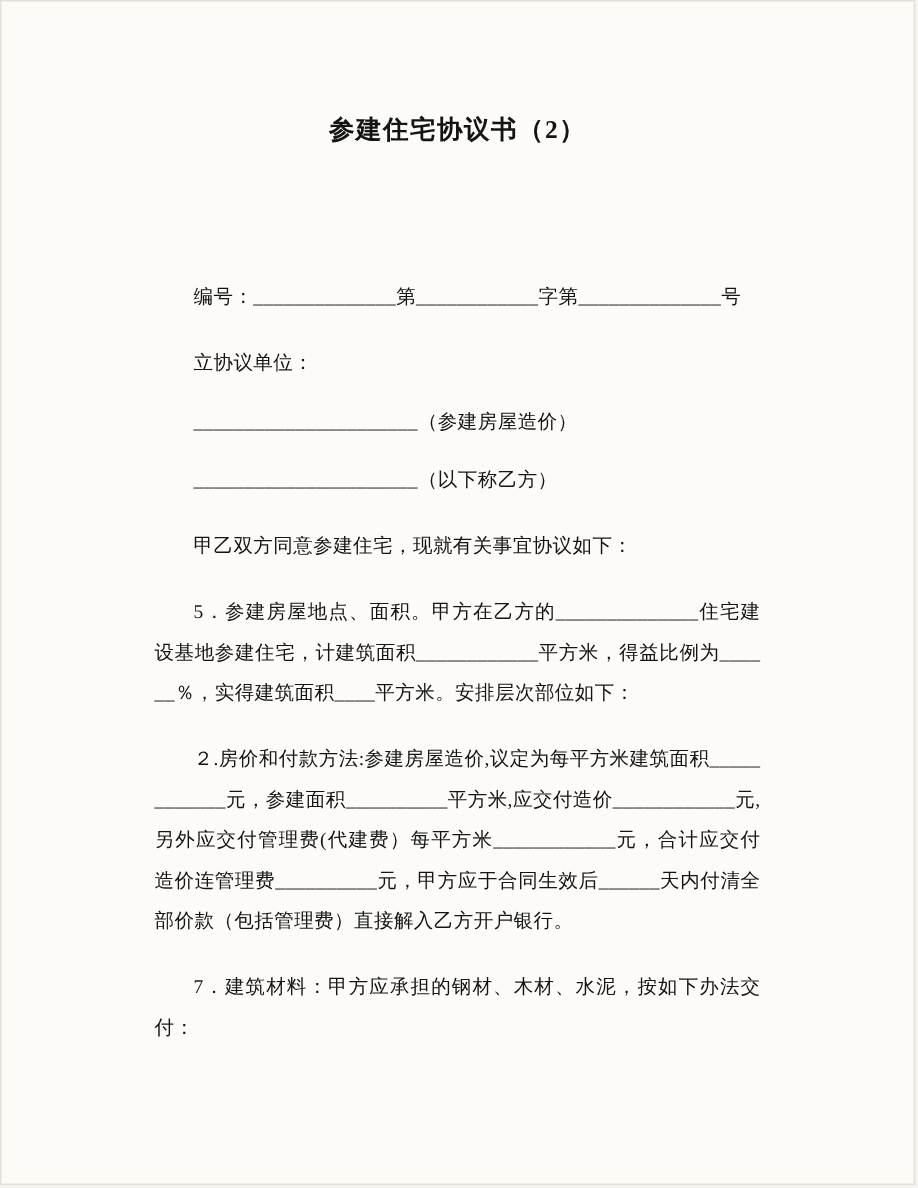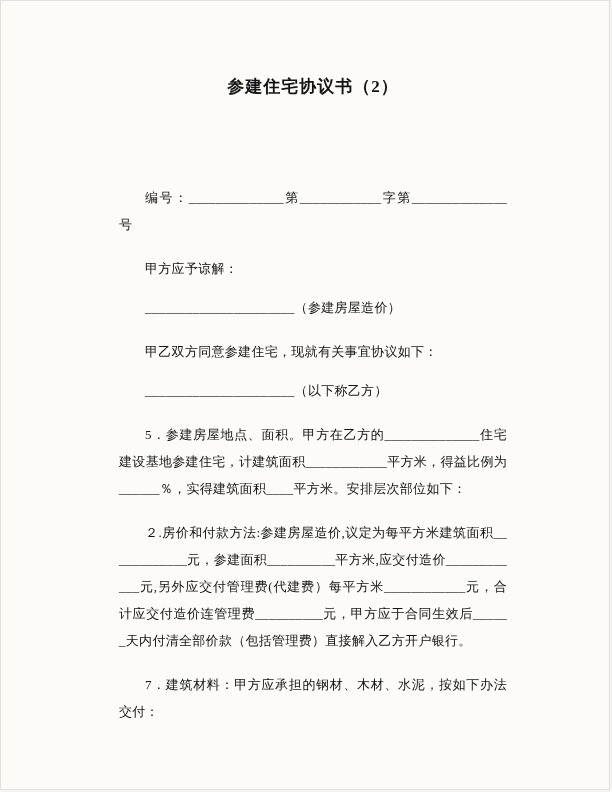--- a/index.html
+++ b/index.html
@@ -14,21 +14,20 @@
   }
   .page {
     position: relative;
     width: 610px;
     height: 790px;
     background: #fcfbf8;
     border: 1px solid #e2e0da;
     box-sizing: border-box;
     color: #141414;
     overflow: hidden;
-    padding-left: 16px;
   }
   .title {
     margin: 0;
     padding-top: 74px;
     text-align: center;
     font-size: 17px;
     font-weight: bold;
     letter-spacing: 1px;
   }
   .content {
@@ -56,27 +55,27 @@
 <body>
 
 <div class="page">
 
   <h1 class="title">参建住宅协议书（2）</h1>
 
   <div class="content">
 
     <p class="indent gap-xl">编号：______________第____________字第______________号</p>
 
-    <p class="indent gap">甲方应予谅解：</p>
+    <p class="indent gap">立协议单位：</p>
 
     <p class="indent">______________________（参建房屋造价）</p>
 
+    <p class="indent">______________________（以下称乙方）</p>
+
     <p class="indent gap">甲乙双方同意参建住宅，现就有关事宜协议如下：</p>
-
-    <p class="indent">______________________（以下称乙方）</p>
 
     <p class="indent gap">5．参建房屋地点、面积。甲方在乙方的______________住宅建设基地参建住宅，计建筑面积____________平方米，得益比例为______％，实得建筑面积____平方米。安排层次部位如下：</p>
 
     <p class="indent gap">２.房价和付款方法:参建房屋造价,议定为每平方米建筑面积____________元，参建面积__________平方米,应交付造价____________元,另外应交付管理费(代建费）每平方米____________元，合计应交付造价连管理费__________元，甲方应于合同生效后______天内付清全部价款（包括管理费）直接解入乙方开户银行。</p>
 
     <p class="indent gap">7．建筑材料：甲方应承担的钢材、木材、水泥，按如下办法交付：</p>
 
 
   </div>
 </div>

